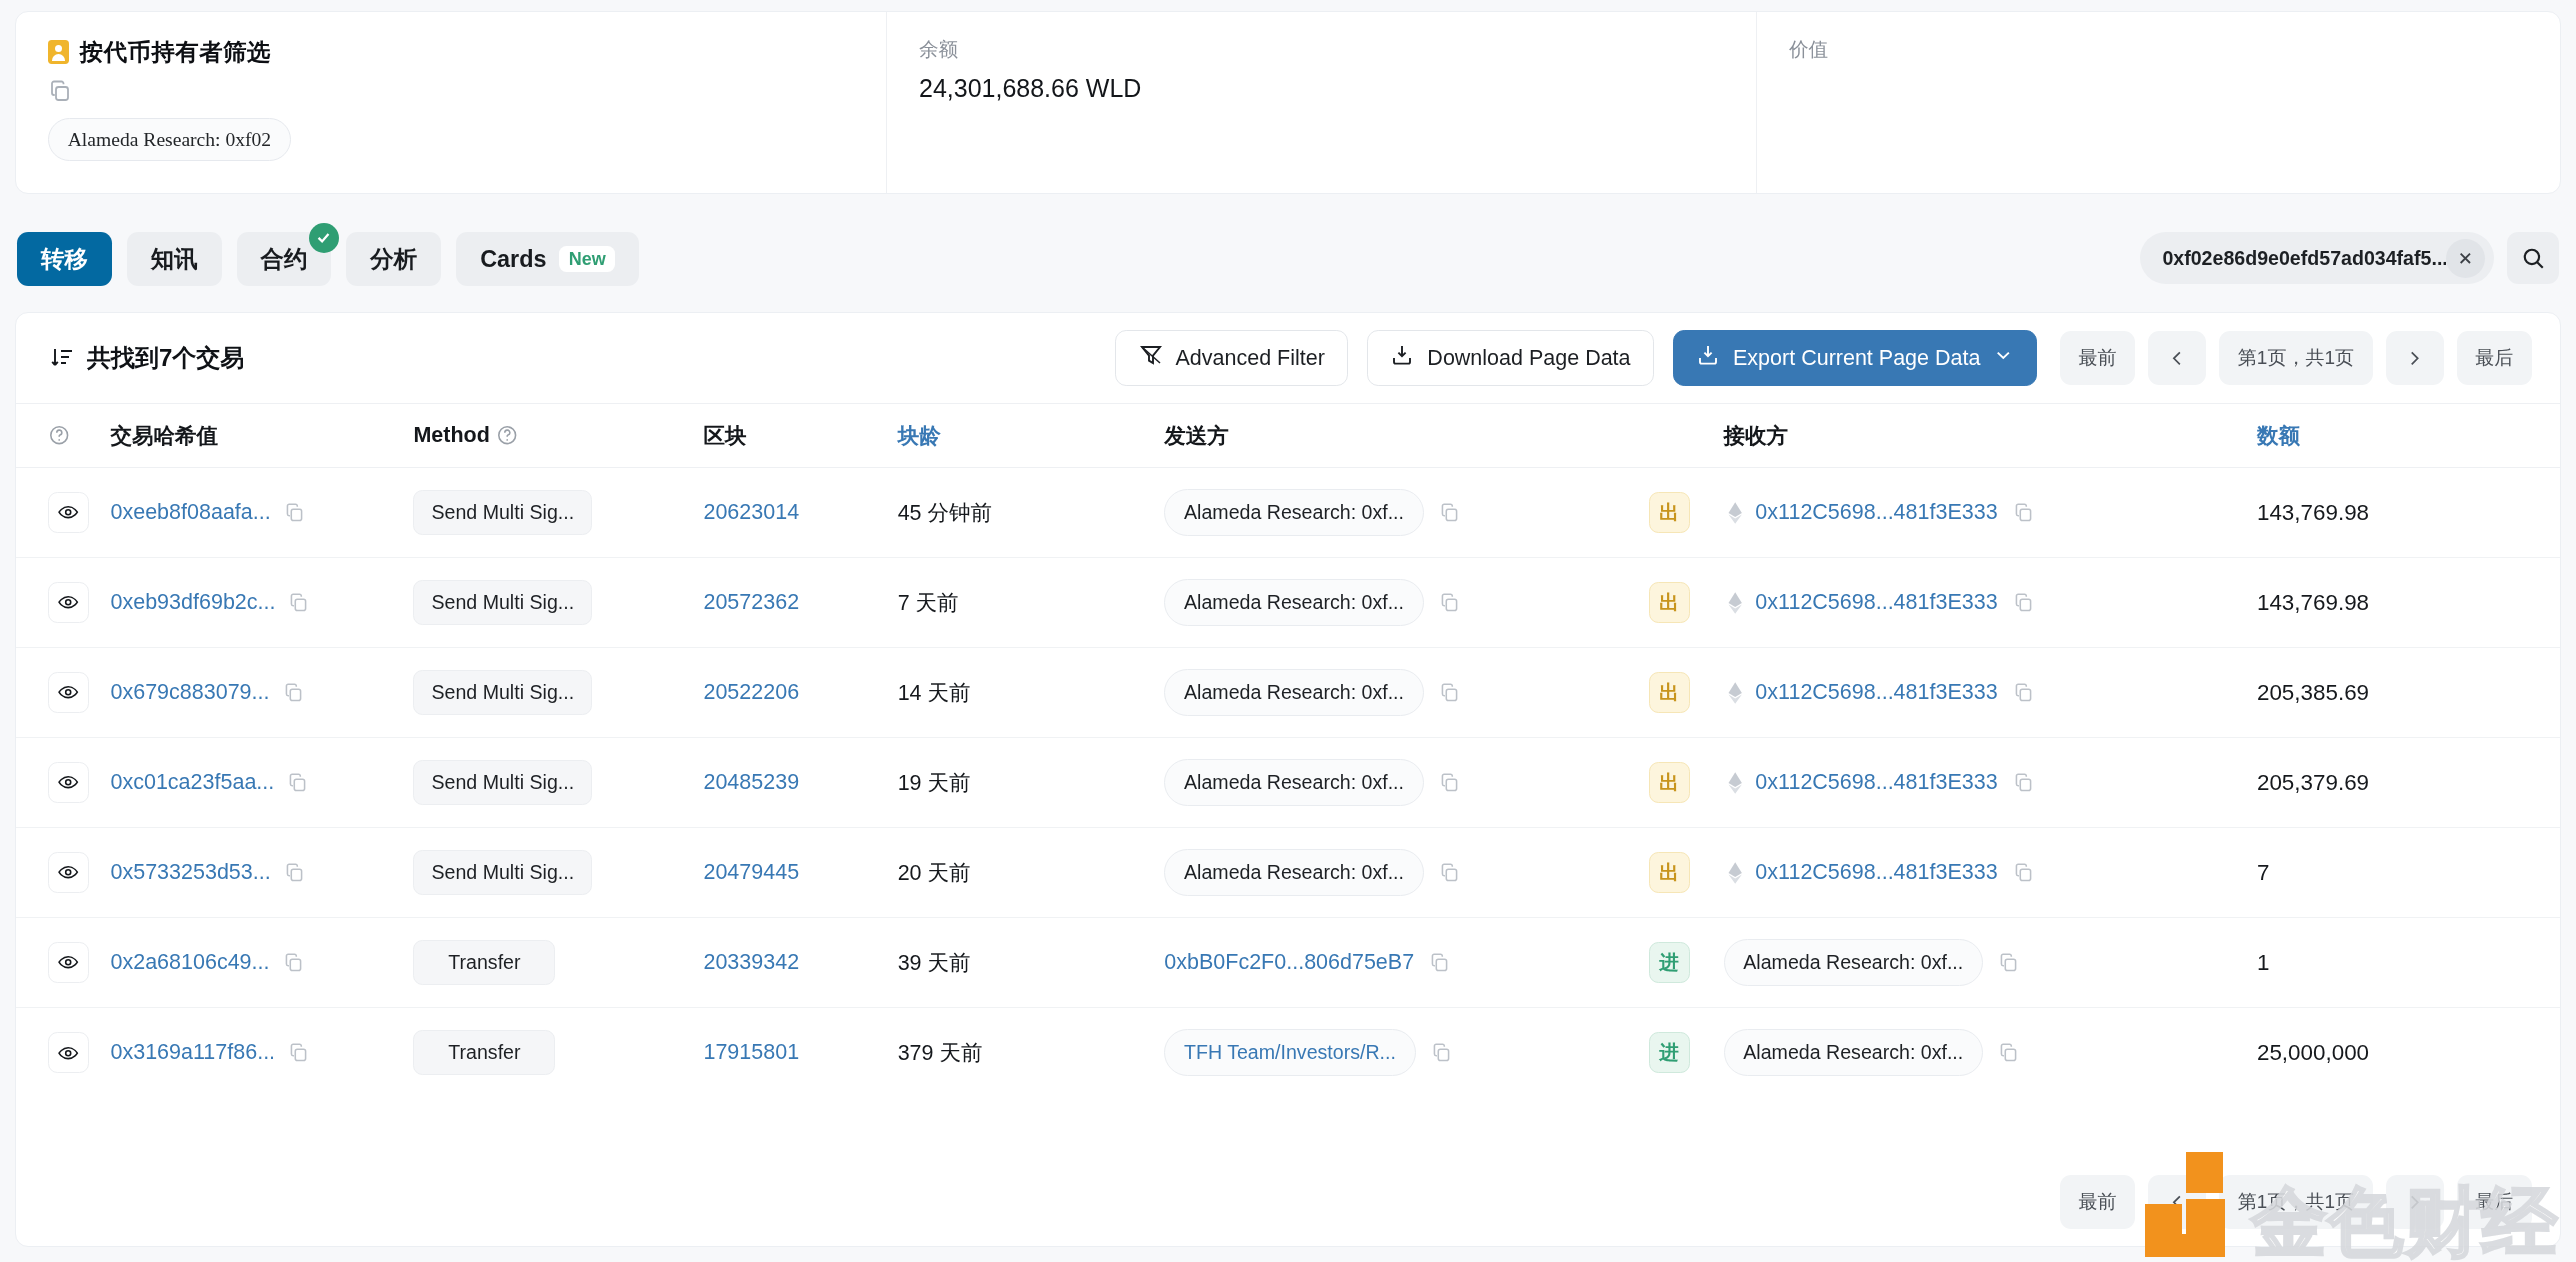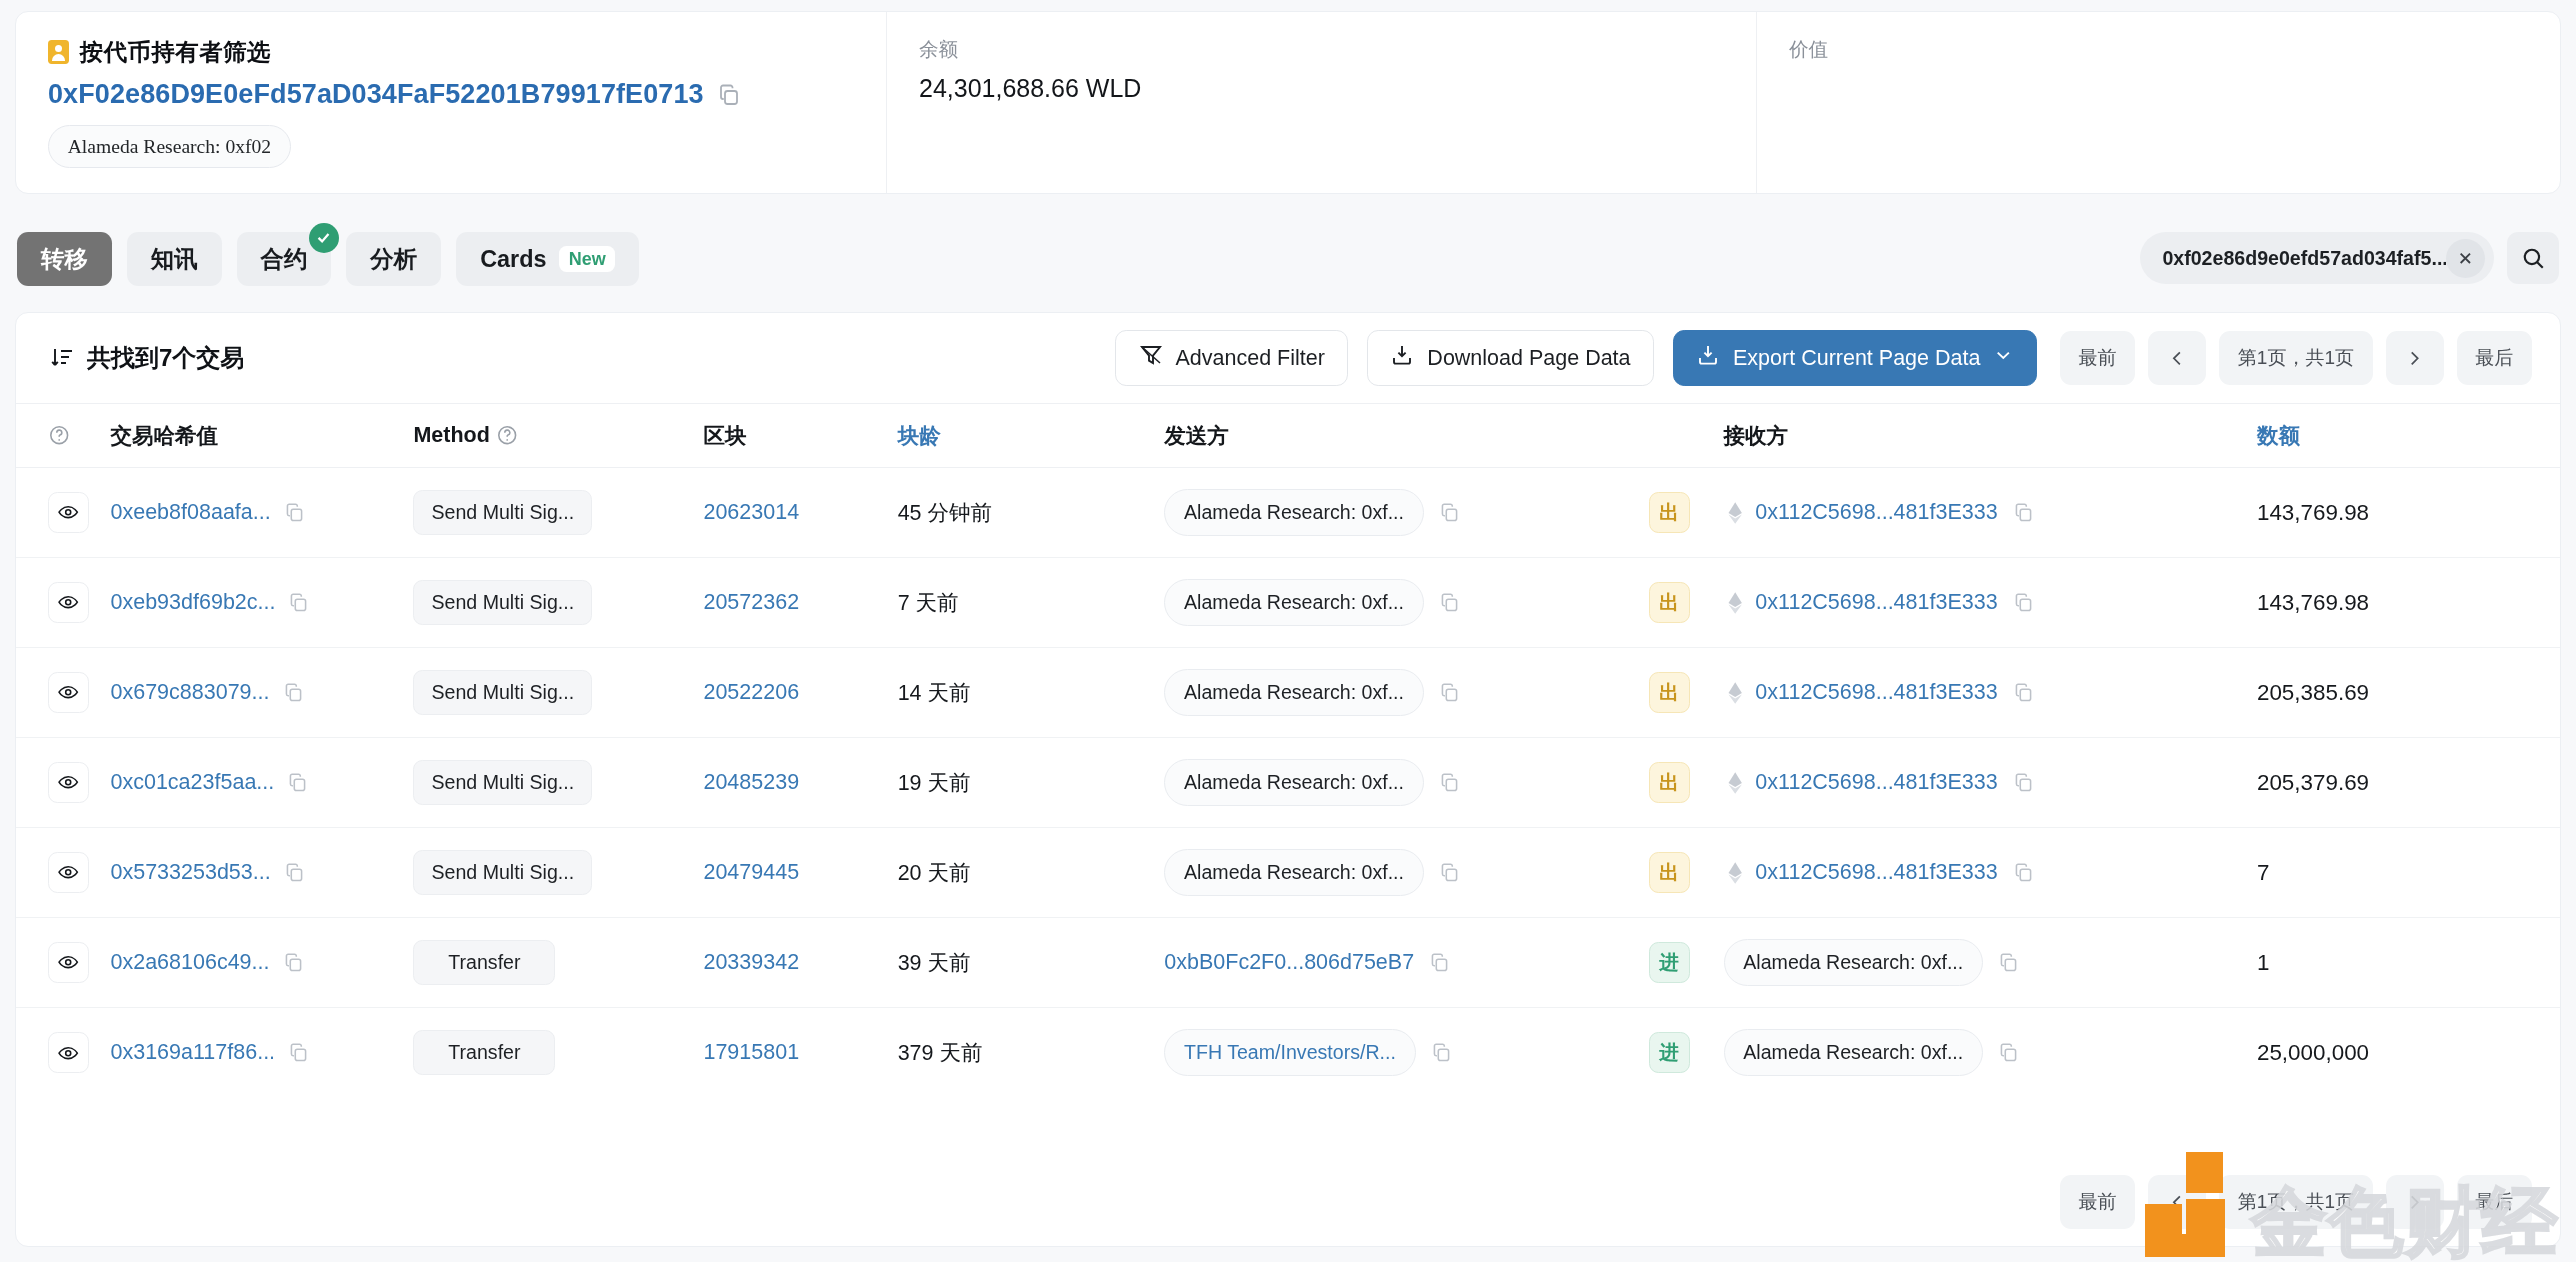--- a/index.html
+++ b/index.html
@@ -71,21 +71,21 @@
     position: relative;
     height: 54px; padding: 0 24px;
     border-radius: 11.2px;
     background: #eceef1;
     color: #181b1f;
     font-size: 23.4px; font-weight: 600;
     display: flex; align-items: center; gap: 13px;
     margin-right: 15px;
     cursor: pointer;
   }
-  .tab.active { background: #737373; color: #fff; }
+  .tab.active { background: #0369a1; color: #fff; }
   .tab-badge-dot {
     position: absolute; right: -7.5px; top: -9.4px;
     width: 30px; height: 30px; border-radius: 50%;
     background: #2f9e73;
     display: flex; align-items: center; justify-content: center;
   }
   .tab-badge-dot svg { width: 17px; height: 17px; }
   .new-chip {
     background: #fff; color: #2f9e73;
     font-size: 18px; font-weight: 700;
@@ -262,21 +262,20 @@
 
 <div class="summary-card">
 
   <div class="sum-col sum-col-1">
     <div class="holder-line">
       <span class="holder-icon"></span>
       <span class="holder-title">按代币持有者筛选</span>
     </div>
 
     <div class="addr-line">
-      <span class="addr-text">0xF02e86D9E0eFd57aD034FaF52201B79917fE0713</span>
       <span class="copy-ico">
         <svg viewBox="0 0 24 24" fill="none" stroke="#aab0b8" stroke-width="1.8">
           <rect x="8" y="8" width="12" height="13" rx="2.5"></rect>
           <path d="M15.5 5.2V4.5A2 2 0 0 0 13.5 2.5H6A2 2 0 0 0 4 4.5V14a2 2 0 0 0 2 2h.7"></path>
         </svg>
       </span>
     </div>
 
     <div class="tag-pill">Alameda Research: 0xf02</div>
   </div>

